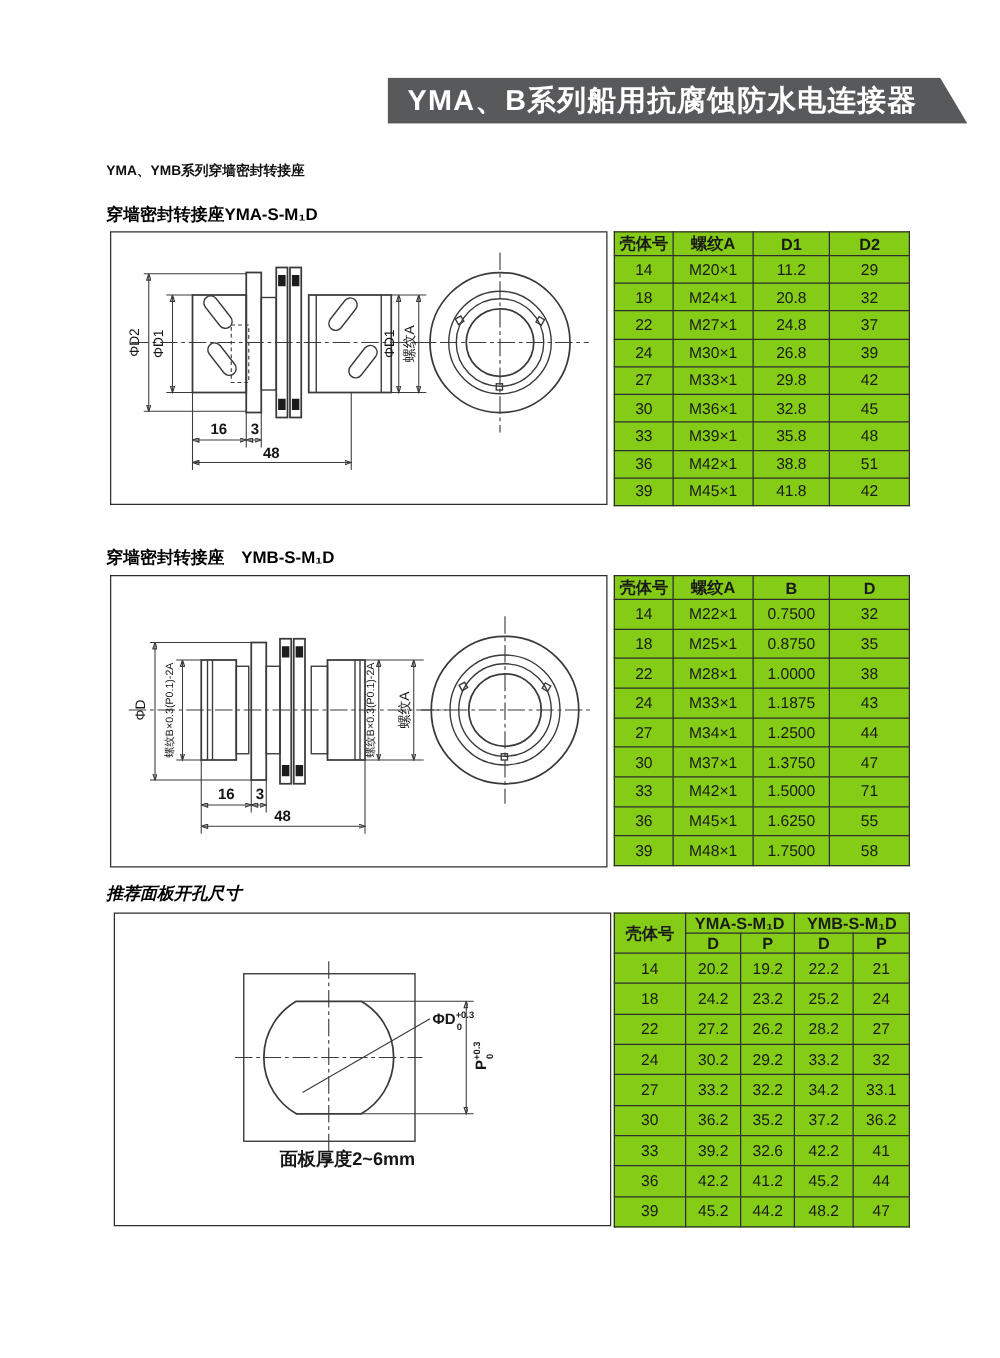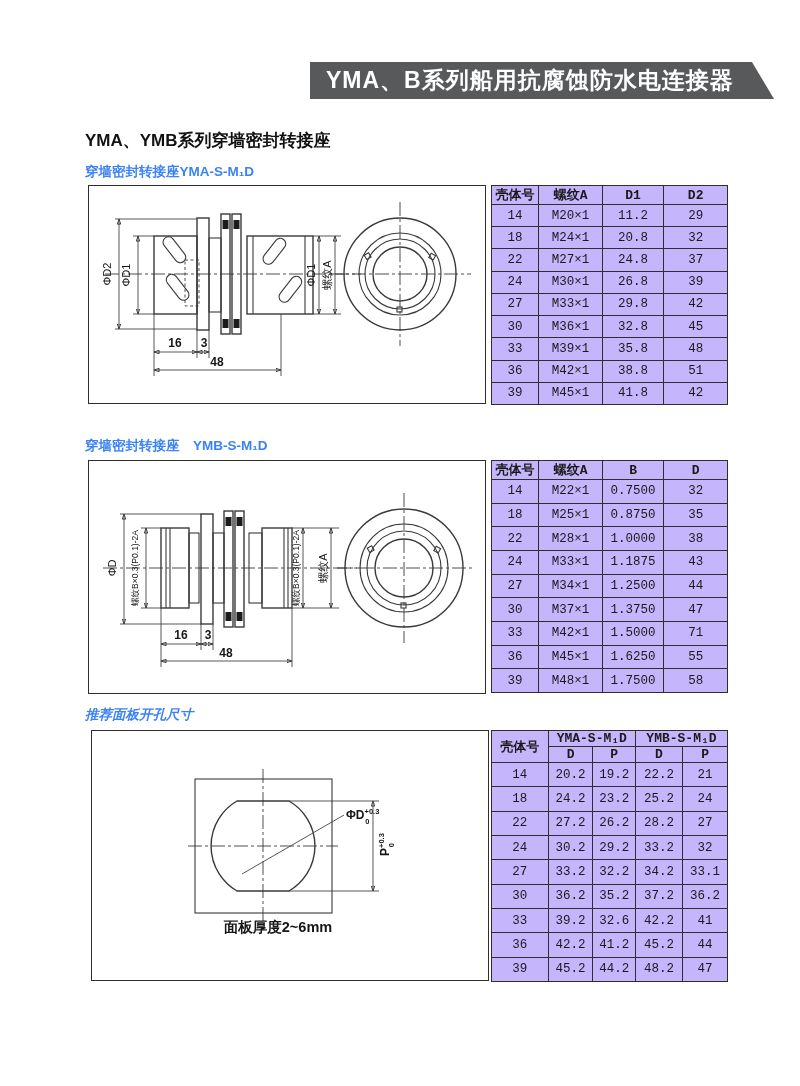--- a/index.html
+++ b/index.html
@@ -5,30 +5,30 @@
   html,body{margin:0;padding:0;}
   body{width:800px;height:1086px;position:relative;background:#ffffff;
        font-family:"Liberation Sans","DejaVu Sans",sans-serif;color:#1a1a1a;}
   .abs{position:absolute;}
   
   #banner{left:310px;top:62px;width:464px;height:37px;background:#58595b;
           clip-path:polygon(0 0,calc(100% - 22px) 0,100% 100%,0 100%);
           display:flex;align-items:center;}
   #banner span{color:#ffffff;font-weight:bold;font-size:23px;letter-spacing:1px;padding-left:16px;white-space:nowrap;}
   
-  .sec-title{left:85px;font-weight:bold;font-size:17px;color:#111;text-align:center;}
-  .sub-title{left:85px;font-size:13.5px;font-weight:600;color:#3b82f6;}
+  .sec-title{left:85px;font-weight:bold;font-size:11px;color:#111;text-align:center;}
+  .sub-title{left:85px;font-size:13.5px;font-weight:600;color:#000000;}
   
   .box{border:1.5px solid #2e2e2e;background:#fff;}
   #box1{left:88px;top:185px;width:396px;height:217px;}
   #box2{left:88px;top:460px;width:396px;height:232px;}
   #box3{left:91px;top:730px;width:396px;height:249px;}
   .box svg{display:block;width:100%;height:100%;}
   
-  table{border-collapse:collapse;table-layout:fixed;position:absolute;background:#c4b5fd;font-family:Liberation Mono, monospace;}
+  table{border-collapse:collapse;table-layout:fixed;position:absolute;background:#84cc16;}
   th,td{border:1.4px solid #2e2e2e;text-align:center;vertical-align:middle;
         font-size:12.5px;padding:0;overflow:hidden;white-space:nowrap;}
   th{font-weight:bold;font-size:13px;}
   #table1{left:491px;top:185px;width:237px;height:220px;}
   #table2{left:491px;top:460px;width:237px;height:233px;}
   #table3{left:491px;top:730px;width:237px;height:252px;}
   
   .draw line,.draw rect,.draw circle,.draw path{stroke:#3a3a3a;fill:none;stroke-width:1.1px;}
   .draw .thick{stroke-width:1.4px;}
   .draw .cl{stroke-dasharray:14 3 3 3;stroke-width:0.9px;}

